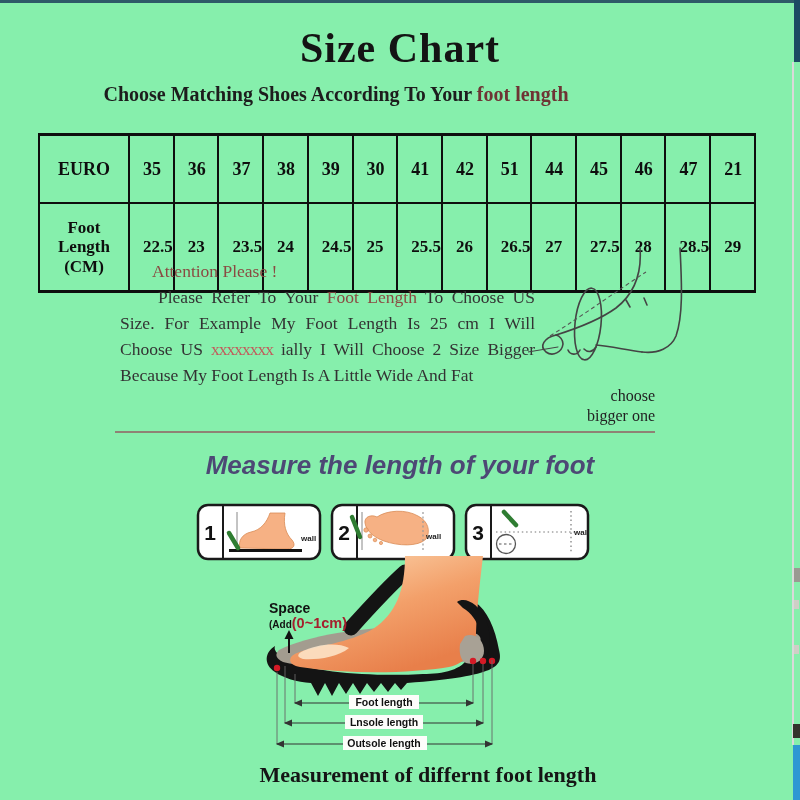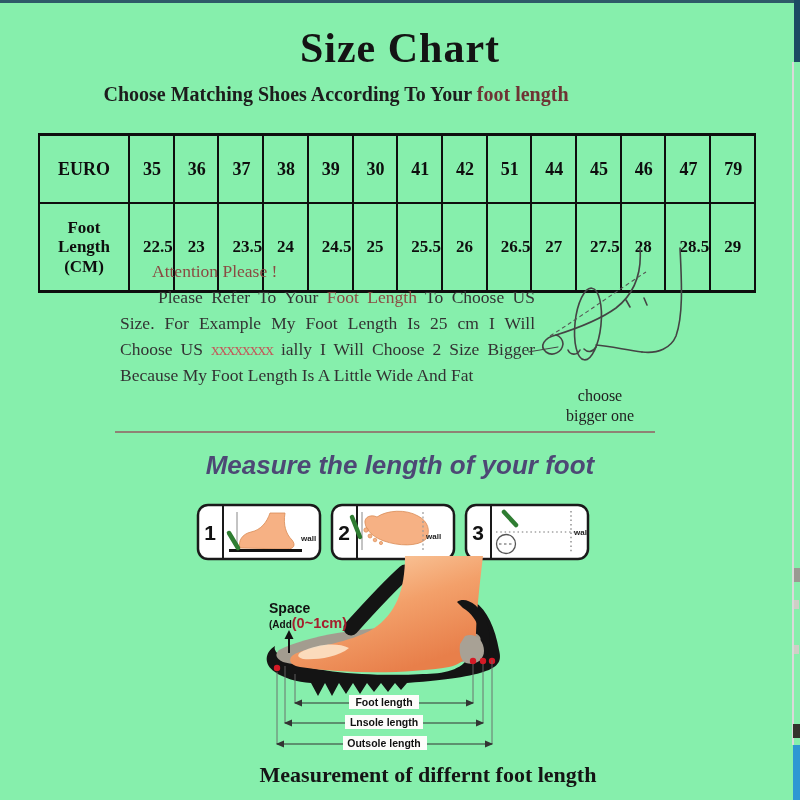--- a/index.html
+++ b/index.html
@@ -31,21 +31,21 @@
   tr.row-euro td{height:40px;font-size:18px;}
   tr.row-foot td{height:60px;font-size:17px;}
   td.foot-hdr{font-size:15px;line-height:1.15;margin-left:20px;}
   
   .attention{position:absolute;left:120px;top:258px;width:415px;font-size:17.5px;line-height:26px;color:#333;}
   .att-head{color:#8a4a42;margin-bottom:0px;margin-left:32px;}
   .att-body{margin:0;text-align:justify;text-indent:38px;}
   .att-hl{color:#8a4a42;}
   .att-x{color:#c25b5b;letter-spacing:-1px;}
   .ankle-sketch{position:absolute;left:528px;top:246px;}
-  .sketch-note{position:absolute;left:545px;top:386px;width:110px;text-align:center;
+  .sketch-note{position:absolute;left:545px;top:386px;width:110px;text-align:right;
     font-size:16px;line-height:20px;color:#222;}
   .divider{position:absolute;left:115px;top:431px;width:540px;height:2px;background:#8f8274;}
   
   .measure-heading{position:absolute;left:0;top:450px;width:800px;text-align:center;
     font-family:"Liberation Sans",sans-serif;font-style:italic;font-weight:bold;
     font-size:26px;color:#4d4875;}
   .steps{position:absolute;left:196px;top:503px;display:flex;gap:8px;}
   .step-num{font-family:"Liberation Sans",sans-serif;font-weight:bold;font-size:21px;fill:#111;}
   .wall-label{font-family:"Liberation Sans",sans-serif;font-weight:bold;font-size:8px;fill:#222;}
   .shoe-diagram{position:absolute;left:253px;top:556px;}
@@ -100,21 +100,21 @@
       <td>38</td>
       <td>39</td>
       <td>30</td>
       <td>41</td>
       <td>42</td>
       <td>51</td>
       <td>44</td>
       <td>45</td>
       <td>46</td>
       <td>47</td>
-      <td>79</td>
+      <td>21</td>
     </tr>
     <tr class="row-foot">
       <td class="foot-hdr">
         <div>Foot</div>
         <div>Length</div>
         <div>(CM)</div>
       </td>
       <td>22.5</td>
       <td>23</td>
       <td>23.5</td>

